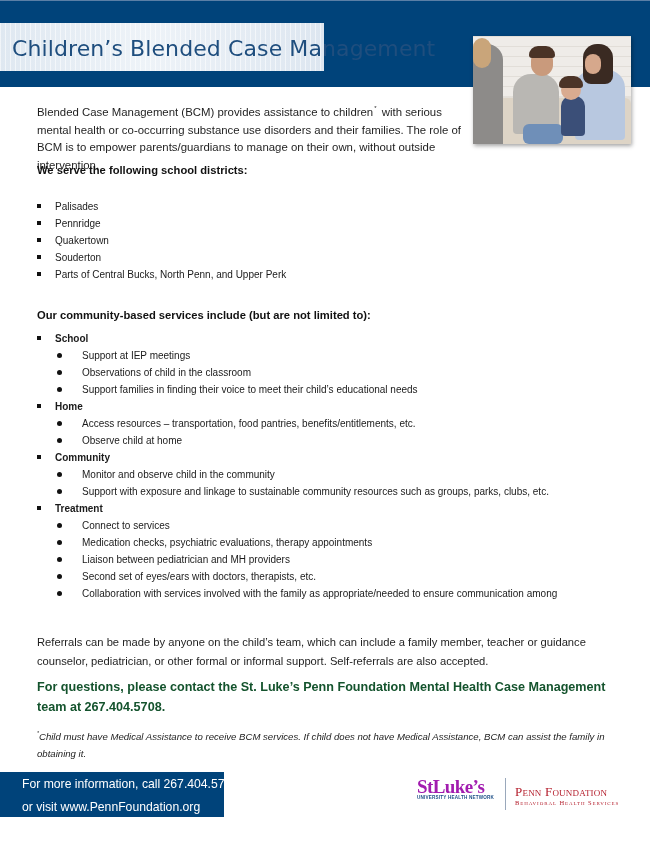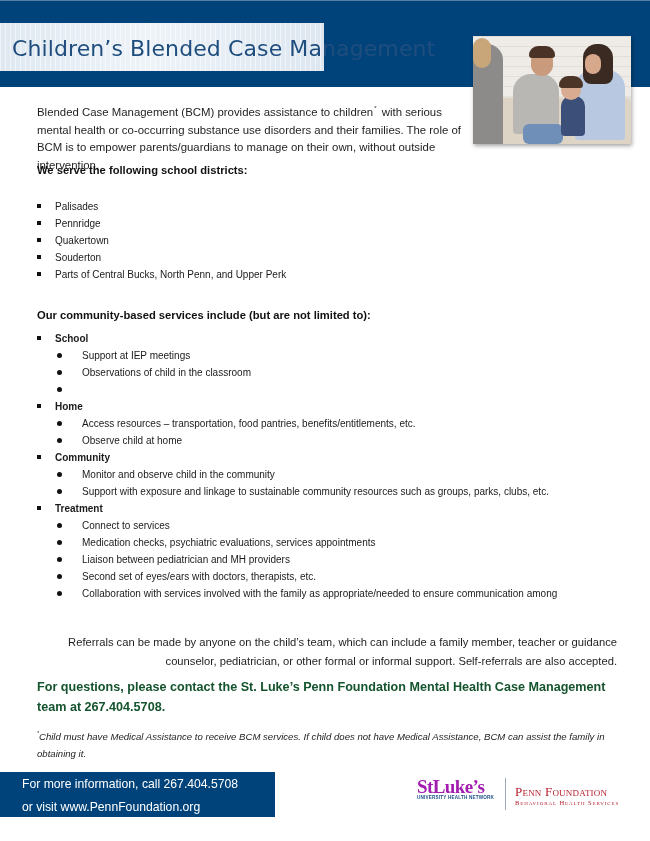--- a/index.html
+++ b/index.html
@@ -54,26 +54,26 @@
   .lvl1 .bullet { position: absolute; left: 37px; top: 6px; width: 4px; height: 4px; background: #111; }
   .lvl2 { padding-left: 82px; }
   .lvl2 .bullet { position: absolute; left: 57px; top: 6px; width: 5px; height: 5px; border-radius: 50%; background: #111; }
   .lvl1.bold { font-weight: bold; }
 
   .districts { top: 198px; }
   .districts li { margin-bottom: 0.1px; }
 
   .services { top: 330px; }
 
-  .referral { left: 37px; top: 633px; width: 580px; font-size: 11.2px; line-height: 19px; text-align: right; }
+  .referral { left: 37px; top: 633px; width: 580px; font-size: 11.2px; line-height: 19px; }
   .contact { position: absolute; left: 37px; top: 677px; width: 580px; font-weight: bold; font-size: 12.6px; line-height: 20px; color: #14532d; }
   .footnote { position: absolute; left: 37px; top: 725px; width: 575px; font-style: italic; font-size: 9.6px; line-height: 17px; color: #222; }
   .footnote sup { font-size: 5px; vertical-align: 5px; }
 
-  .footer-box { position: absolute; left: 0; top: 772px; width: 275px; height: 45px; background: #00437a; }
+  .footer-box { position: absolute; left: 0; top: 772px; width: 224px; height: 45px; background: #00437a; }
   .footer-line { position: absolute; left: 22px; font-size: 12.2px; color: #ffffff; white-space: nowrap; }
   .footer-line.l1 { top: 5px; }
   .footer-line.l2 { top: 28px; }
 
   .logos { position: absolute; left: 413px; top: 776px; width: 225px; height: 36px; }
   .stlukes { position: absolute; left: 4px; top: 0px; }
   .stlukes-word { font-family: "Liberation Serif", serif; font-weight: bold; font-size: 19px; color: #a21caf; letter-spacing: -0.6px; white-space: nowrap; }
   .stlukes-sub { font-family: "Liberation Sans", sans-serif; font-weight: bold; font-size: 4.6px; color: #1c4e86; letter-spacing: 0.2px; margin-top: -3px; white-space: nowrap; }
   .logo-divider { position: absolute; left: 92px; top: 2px; width: 1px; height: 32px; background: #9aa8bb; }
   .penn { position: absolute; left: 102px; top: 8px; }
@@ -117,33 +117,33 @@
   <li class="lvl1"><span class="bullet"></span><span>Souderton</span></li>
   <li class="lvl1"><span class="bullet"></span><span>Parts of Central Bucks, North Penn, and Upper Perk</span></li>
 </ul>
 
 <div class="section-heading services-heading">Our community-based services include (but are not limited to):</div>
 
 <ul class="list services">
   <li class="lvl1 bold"><span class="bullet"></span><span>School</span></li>
   <li class="lvl2"><span class="bullet"></span><span>Support at IEP meetings</span></li>
   <li class="lvl2"><span class="bullet"></span><span>Observations of child in the classroom</span></li>
-  <li class="lvl2"><span class="bullet"></span></li>
+  <li class="lvl2"><span class="bullet"></span><span>Support families in finding their voice to meet their child’s educational needs</span></li>
 
   <li class="lvl1 bold"><span class="bullet"></span><span>Home</span></li>
   <li class="lvl2"><span class="bullet"></span><span>Access resources – transportation, food pantries, benefits/entitlements, etc.</span></li>
   <li class="lvl2"><span class="bullet"></span><span>Observe child at home</span></li>
 
   <li class="lvl1 bold"><span class="bullet"></span><span>Community</span></li>
   <li class="lvl2"><span class="bullet"></span><span>Monitor and observe child in the community</span></li>
   <li class="lvl2"><span class="bullet"></span><span>Support with exposure and linkage to sustainable community resources such as groups, parks, clubs, etc.</span></li>
 
   <li class="lvl1 bold"><span class="bullet"></span><span>Treatment</span></li>
   <li class="lvl2"><span class="bullet"></span><span>Connect to services</span></li>
-  <li class="lvl2"><span class="bullet"></span><span>Medication checks, psychiatric evaluations, services appointments</span></li>
+  <li class="lvl2"><span class="bullet"></span><span>Medication checks, psychiatric evaluations, therapy appointments</span></li>
   <li class="lvl2"><span class="bullet"></span><span>Liaison between pediatrician and MH providers</span></li>
   <li class="lvl2"><span class="bullet"></span><span>Second set of eyes/ears with doctors, therapists, etc.</span></li>
   <li class="lvl2"><span class="bullet"></span><span>Collaboration with services involved with the family as appropriate/needed to ensure communication among</span></li>
 </ul>
 
 <p class="body-text referral">Referrals can be made by anyone on the child’s team, which can include a family member, teacher or guidance counselor, pediatrician, or other formal or informal support. Self-referrals are also accepted.</p>
 
 <p class="contact">For questions, please contact the St. Luke’s Penn Foundation Mental Health Case Management team at 267.404.5708.</p>
 
 <p class="footnote"><sup>*</sup><span>Child must have Medical Assistance to receive BCM services. If child does not have Medical Assistance, BCM can assist the family in obtaining it.</span></p>

